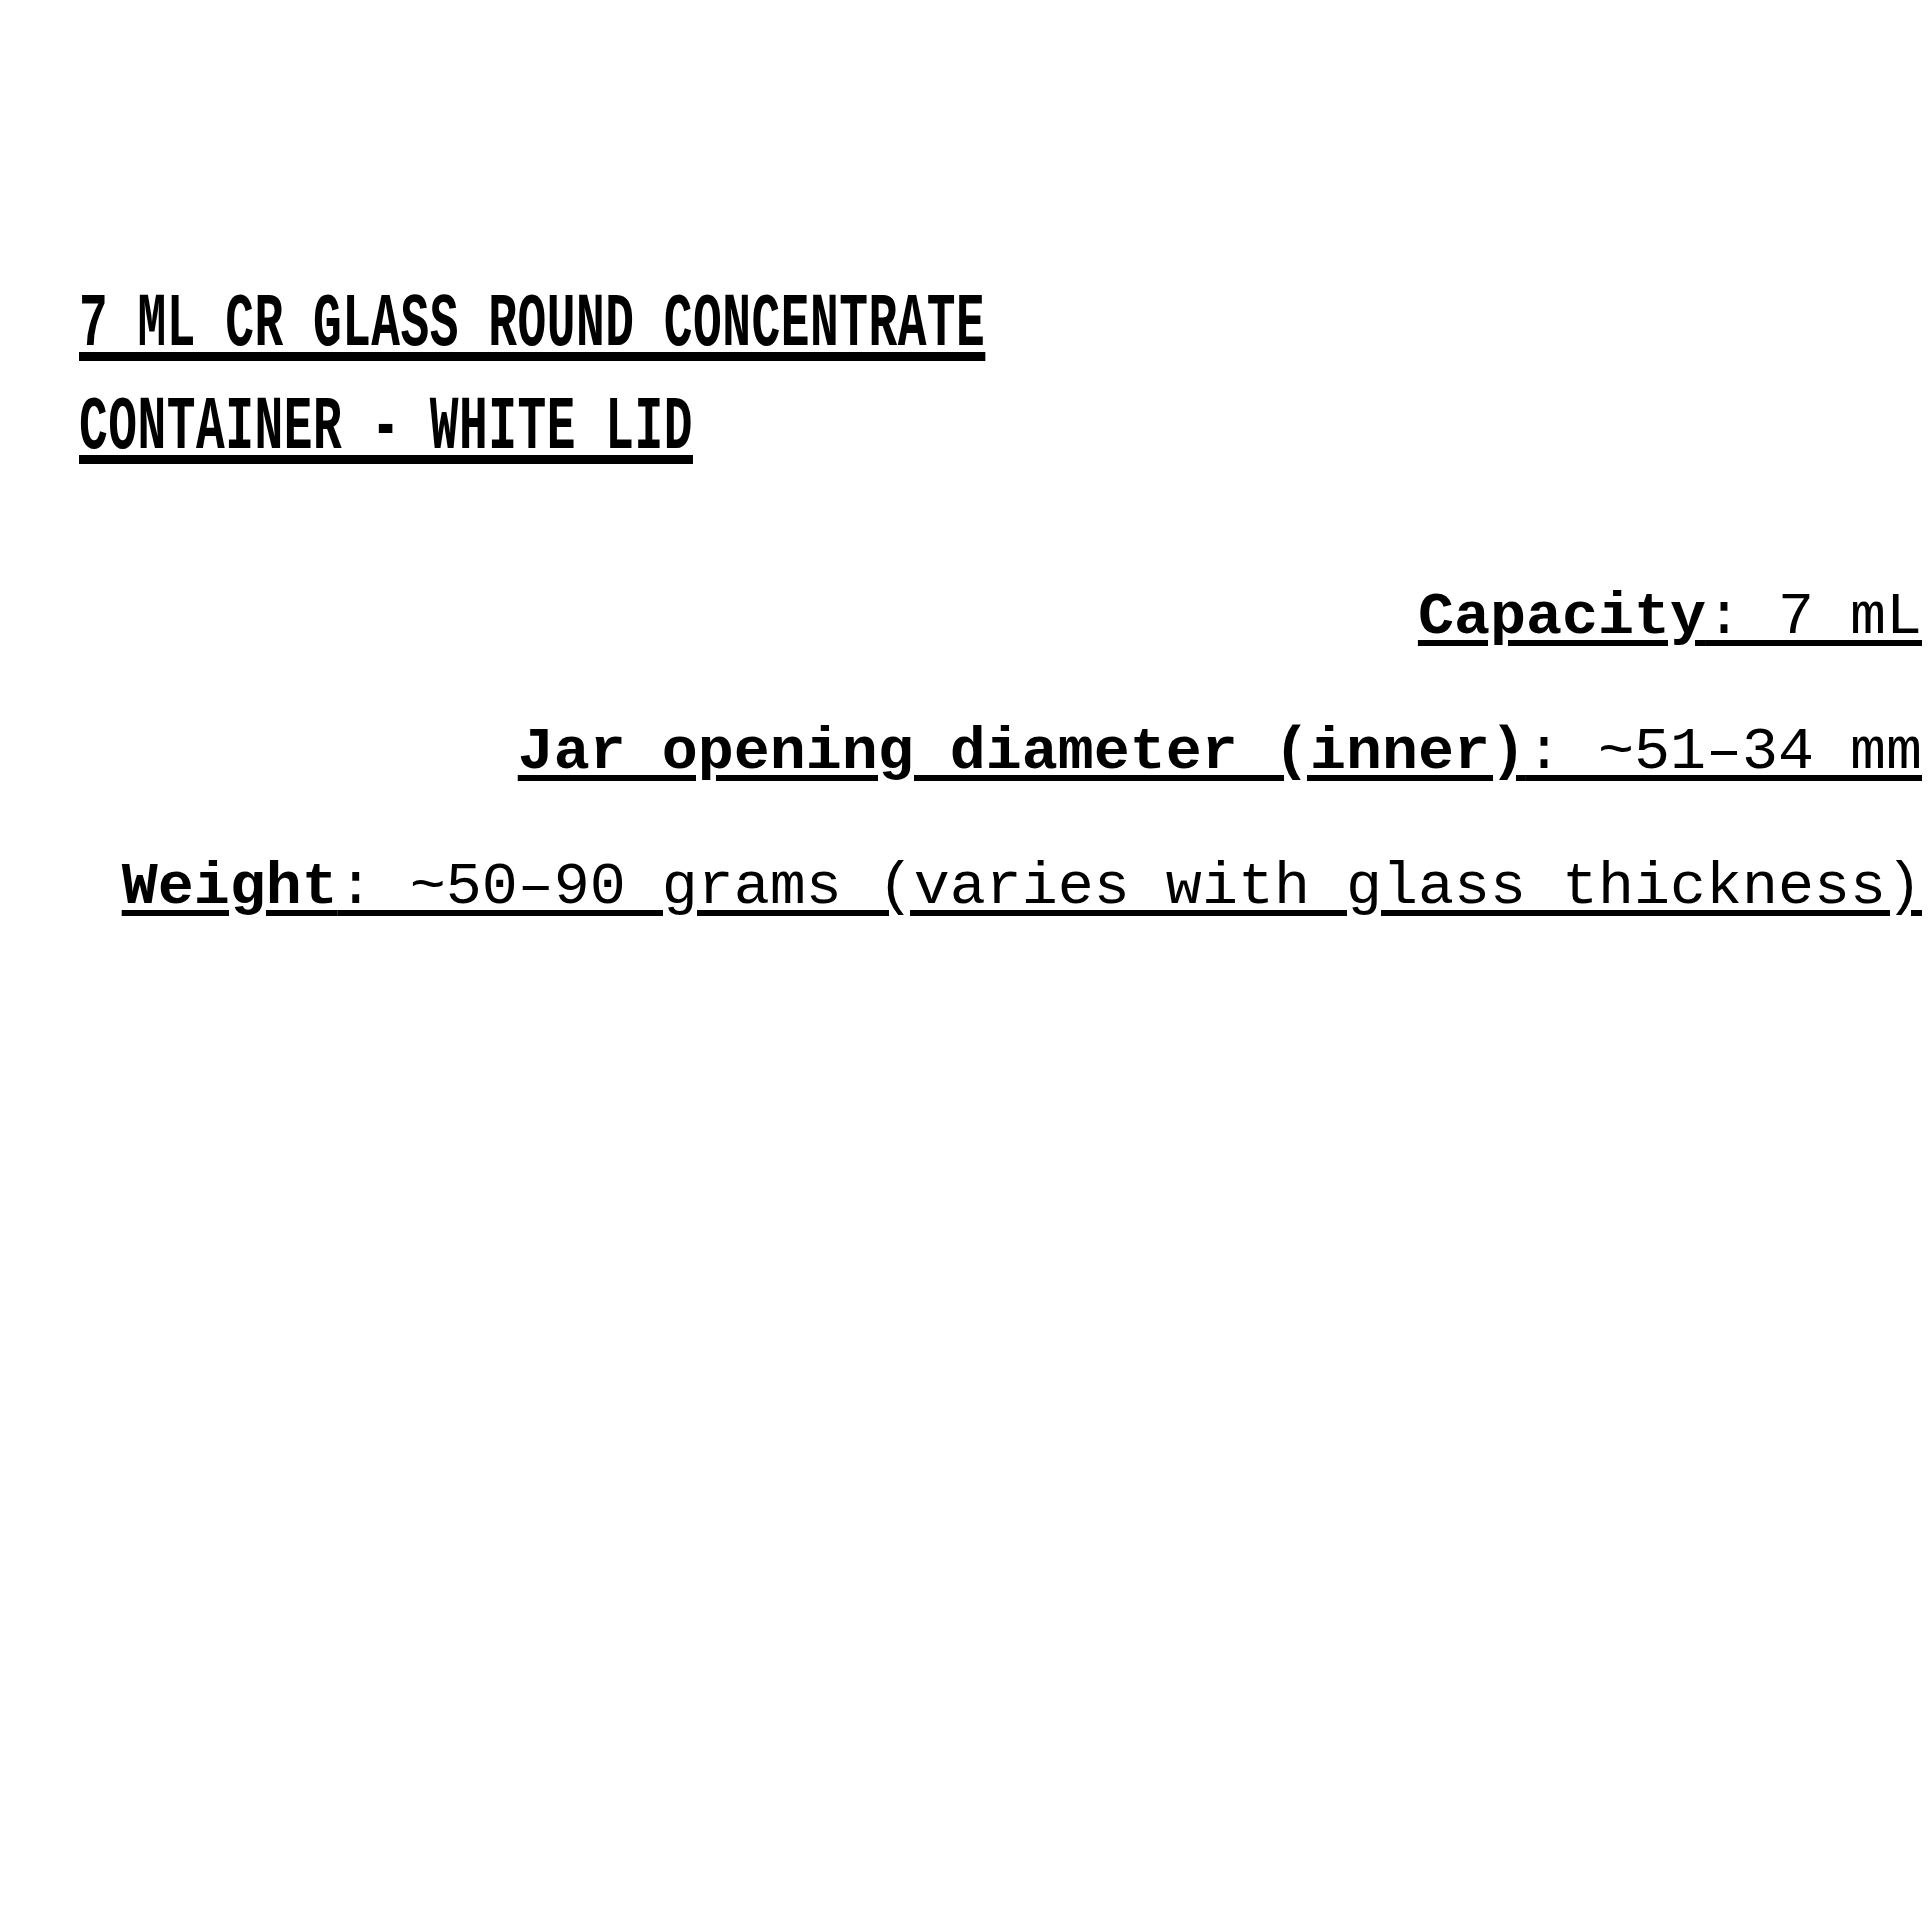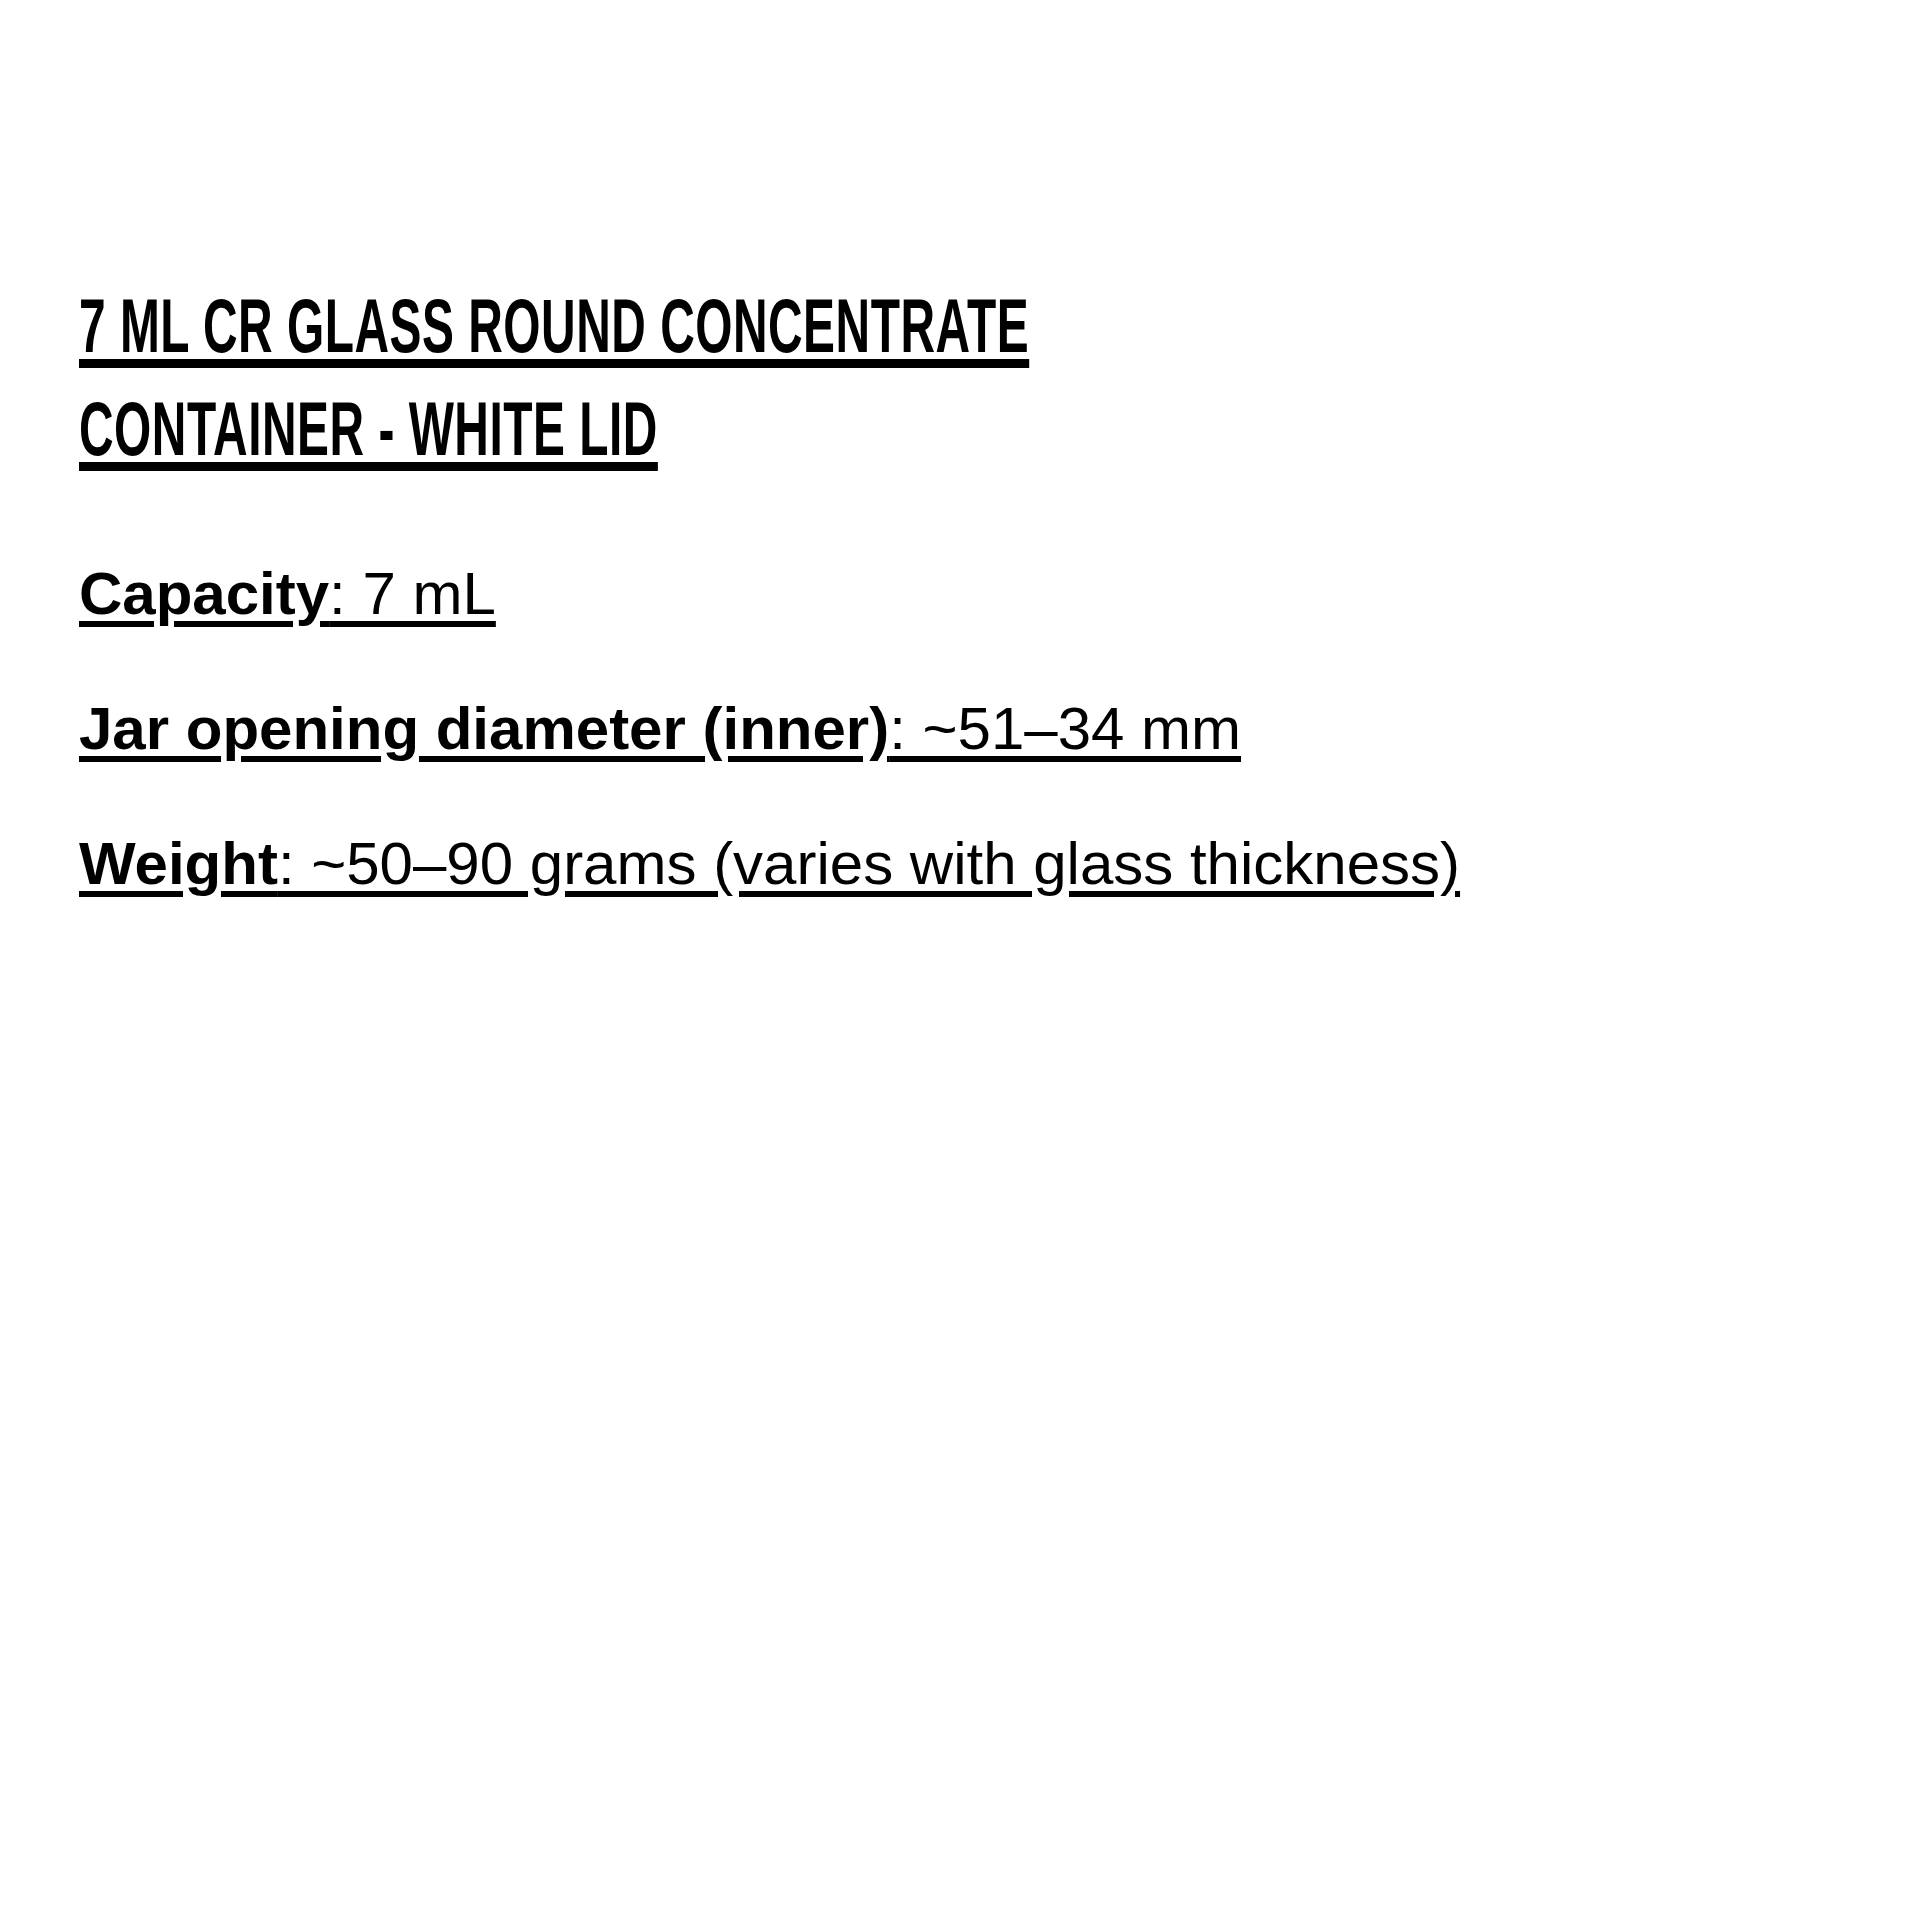--- a/index.html
+++ b/index.html
@@ -9,41 +9,42 @@
     width: 1930px;
     height: 1930px;
     overflow: hidden;
   }
   .page {
     position: relative;
     width: 1930px;
     height: 1930px;
     background: #ffffff;
     color: #000000;
-    font-family: Liberation Sans, sans-serif;
+    font-family: Liberation Mono, monospace;
     box-sizing: border-box;
     padding: 274px 8px 0 79px;
   }
   .doc-title {
     margin: 0;
     width: 1668px;
     font-size: 76px;
     font-weight: 700;
     line-height: 103px;
     letter-spacing: 0.8px;
     color: #000000;
     text-decoration: underline;
     text-decoration-thickness: 8.7px;
     text-underline-offset: 7.1px;
     transform: scaleX(0.63);
     transform-origin: 0 0;
     text-transform: uppercase;
   }
   .specs {
-    margin-top: 78px;
+    margin-top: 102px;
+    text-align: right;
   }
   .spec {
     margin: 0 0 64px 0;
     font-size: 60px;
     line-height: 71px;
     white-space: nowrap;
     color: #000000;
   }
   .spec .spec-label {
     font-weight: 700;

